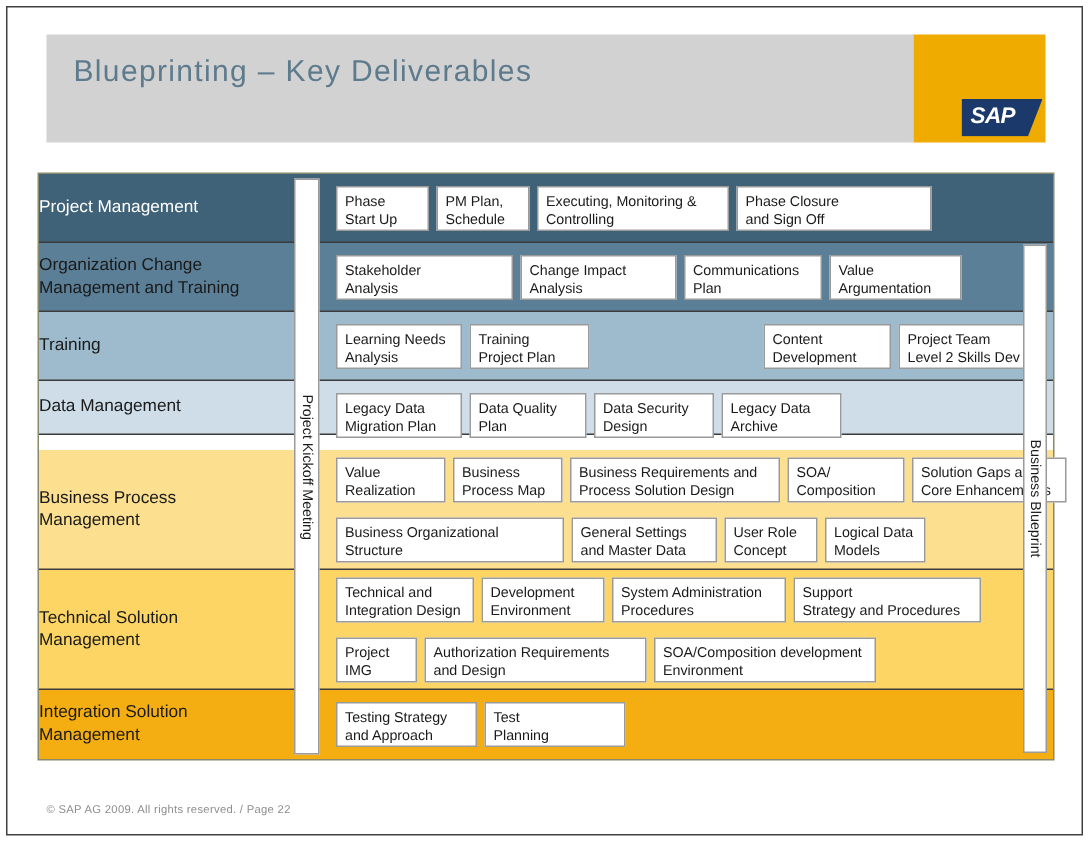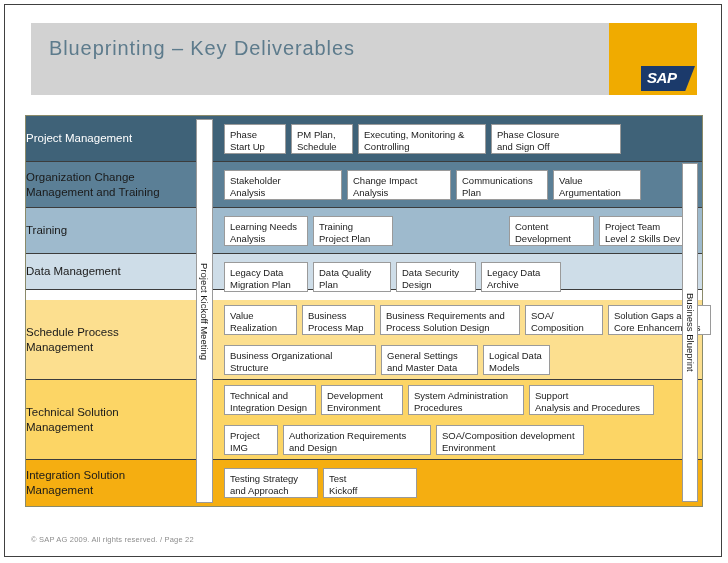--- a/index.html
+++ b/index.html
@@ -267,78 +267,80 @@
               <div class="cell" style="width: 78px; flex: 0 0 78px;">Data Quality
 Plan</div>
               <div class="cell" style="width: 80px; flex: 0 0 80px;">Data Security
 Design</div>
               <div class="cell" style="width: 80px; flex: 0 0 80px;">Legacy Data
 Archive</div>
             </div>
           </div>
         </div>
         <div class="row" style="top: 184px; height: 80px; background: rgb(252, 223, 143);">
-          <div class="row-label" style="white-space: pre-line;">Schedule Process
+          <div class="row-label" style="white-space: pre-line;">Business Process
 Management</div>
           <div class="row-body">
             <div class="subrow" style="top: 5px;">
               <div class="cell" style="width: 73px; flex: 0 0 73px;">Value
 Realization</div>
               <div class="cell" style="width: 73px; flex: 0 0 73px;">Business
 Process Map</div>
               <div class="cell" style="width: 140px; flex: 0 0 140px;">Business Requirements and
 Process Solution Design</div>
               <div class="cell" style="width: 78px; flex: 0 0 78px;">SOA/
 Composition</div>
               <div class="cell" style="width: 103px; flex: 0 0 103px;">Solution Gaps and
 Core Enhancements</div>
             </div>
             <div class="subrow" style="top: 45px;">
               <div class="cell" style="width: 152px; flex: 0 0 152px;">Business Organizational
 Structure</div>
               <div class="cell" style="width: 97px; flex: 0 0 97px;">General Settings
 and Master Data</div>
+              <div class="cell" style="width: 62px; flex: 0 0 62px;">User Role
+Concept</div>
               <div class="cell" style="width: 67px; flex: 0 0 67px;">Logical Data
 Models</div>
             </div>
           </div>
         </div>
         <div class="row" style="top: 264px; height: 80px; background: rgb(252, 213, 101);">
           <div class="row-label" style="white-space: pre-line;">Technical Solution
 Management</div>
           <div class="row-body">
             <div class="subrow" style="top: 5px;">
               <div class="cell" style="width: 92px; flex: 0 0 92px;">Technical and
 Integration Design</div>
               <div class="cell" style="width: 82px; flex: 0 0 82px;">Development
 Environment</div>
               <div class="cell" style="width: 116px; flex: 0 0 116px;">System Administration
 Procedures</div>
               <div class="cell" style="width: 125px; flex: 0 0 125px;">Support
-Analysis and Procedures</div>
+Strategy and Procedures</div>
             </div>
             <div class="subrow" style="top: 45px; align-items: flex-end;">
               <div class="cell" style="width: 54px; flex: 0 0 54px;">Project
 IMG</div>
               <div class="cell" style="width: 148px; flex: 0 0 148px;">Authorization Requirements
 and Design</div>
               <div class="cell" style="width: 148px; flex: 0 0 148px;">SOA/Composition development
 Environment</div>
             </div>
           </div>
         </div>
         <div class="row" style="top: 344px; height: 46px; background: rgb(245, 174, 17);">
           <div class="row-label" style="white-space: pre-line;">Integration Solution
 Management</div>
           <div class="row-body">
             <div class="subrow" style="top: 8px;">
               <div class="cell" style="width: 94px; flex: 0 0 94px;">Testing Strategy
 and Approach</div>
               <div class="cell" style="width: 94px; flex: 0 0 94px;">Test
-Kickoff</div>
+Planning</div>
             </div>
           </div>
         </div>
       </div>
 
     <div class="vstrip" id="kickoff-strip">
       <span>Project Kickoff Meeting</span>
     </div>
     <div class="vstrip" id="blueprint-strip">
       <span>Business Blueprint</span>

